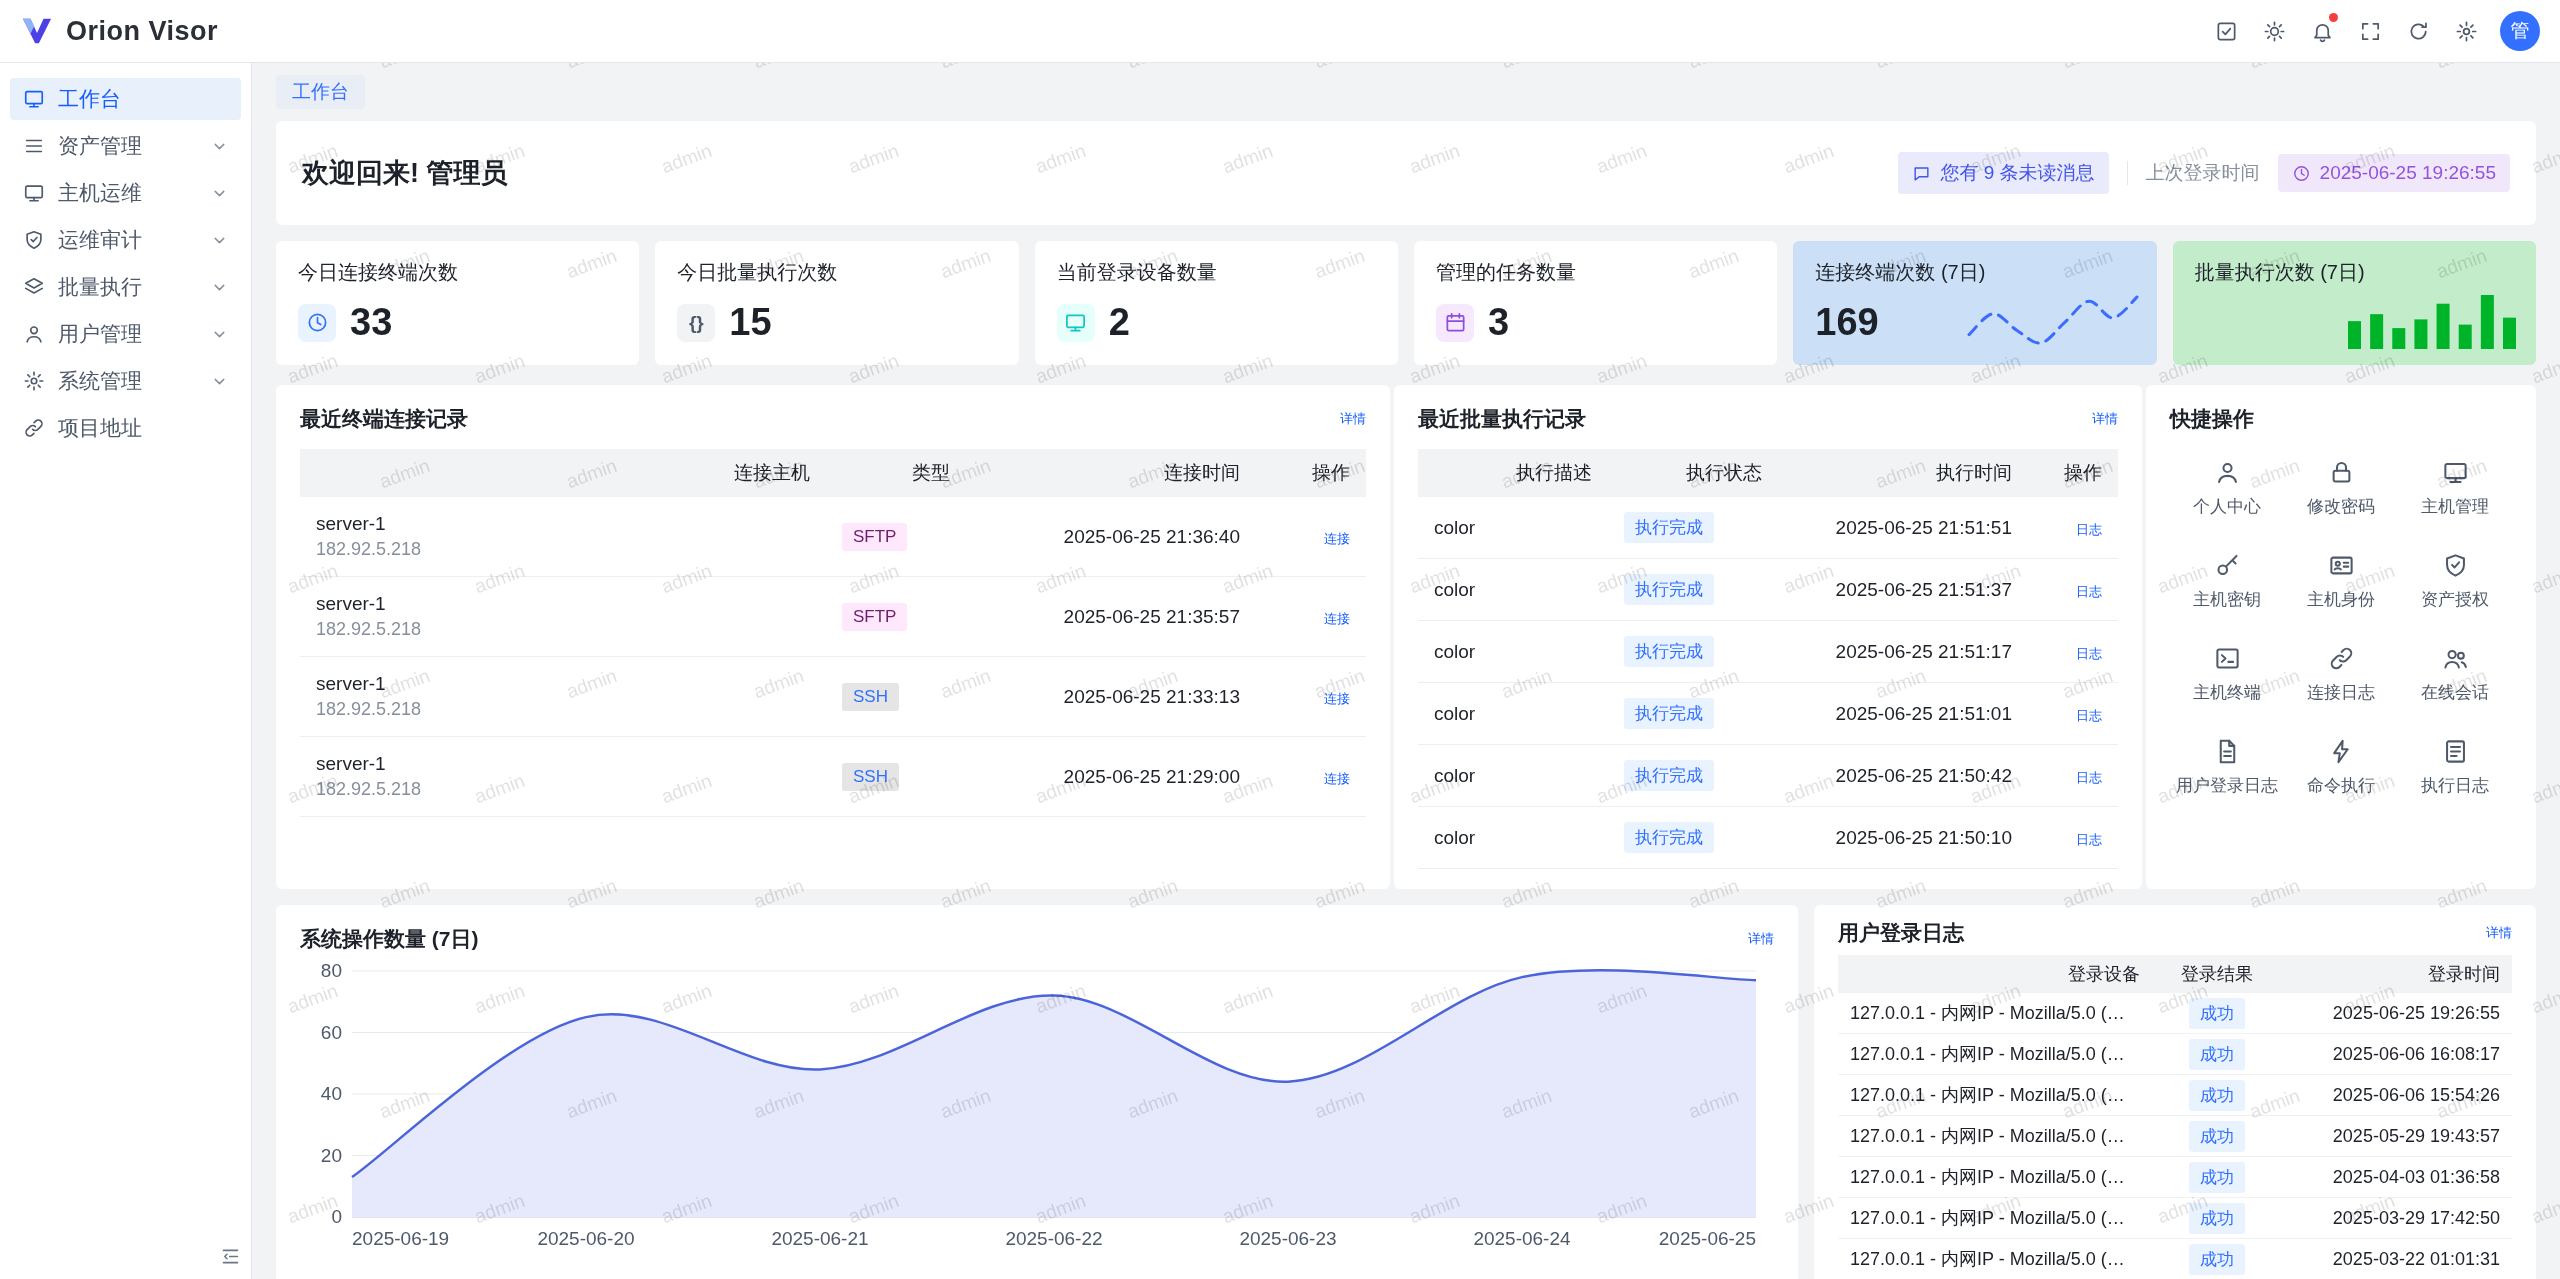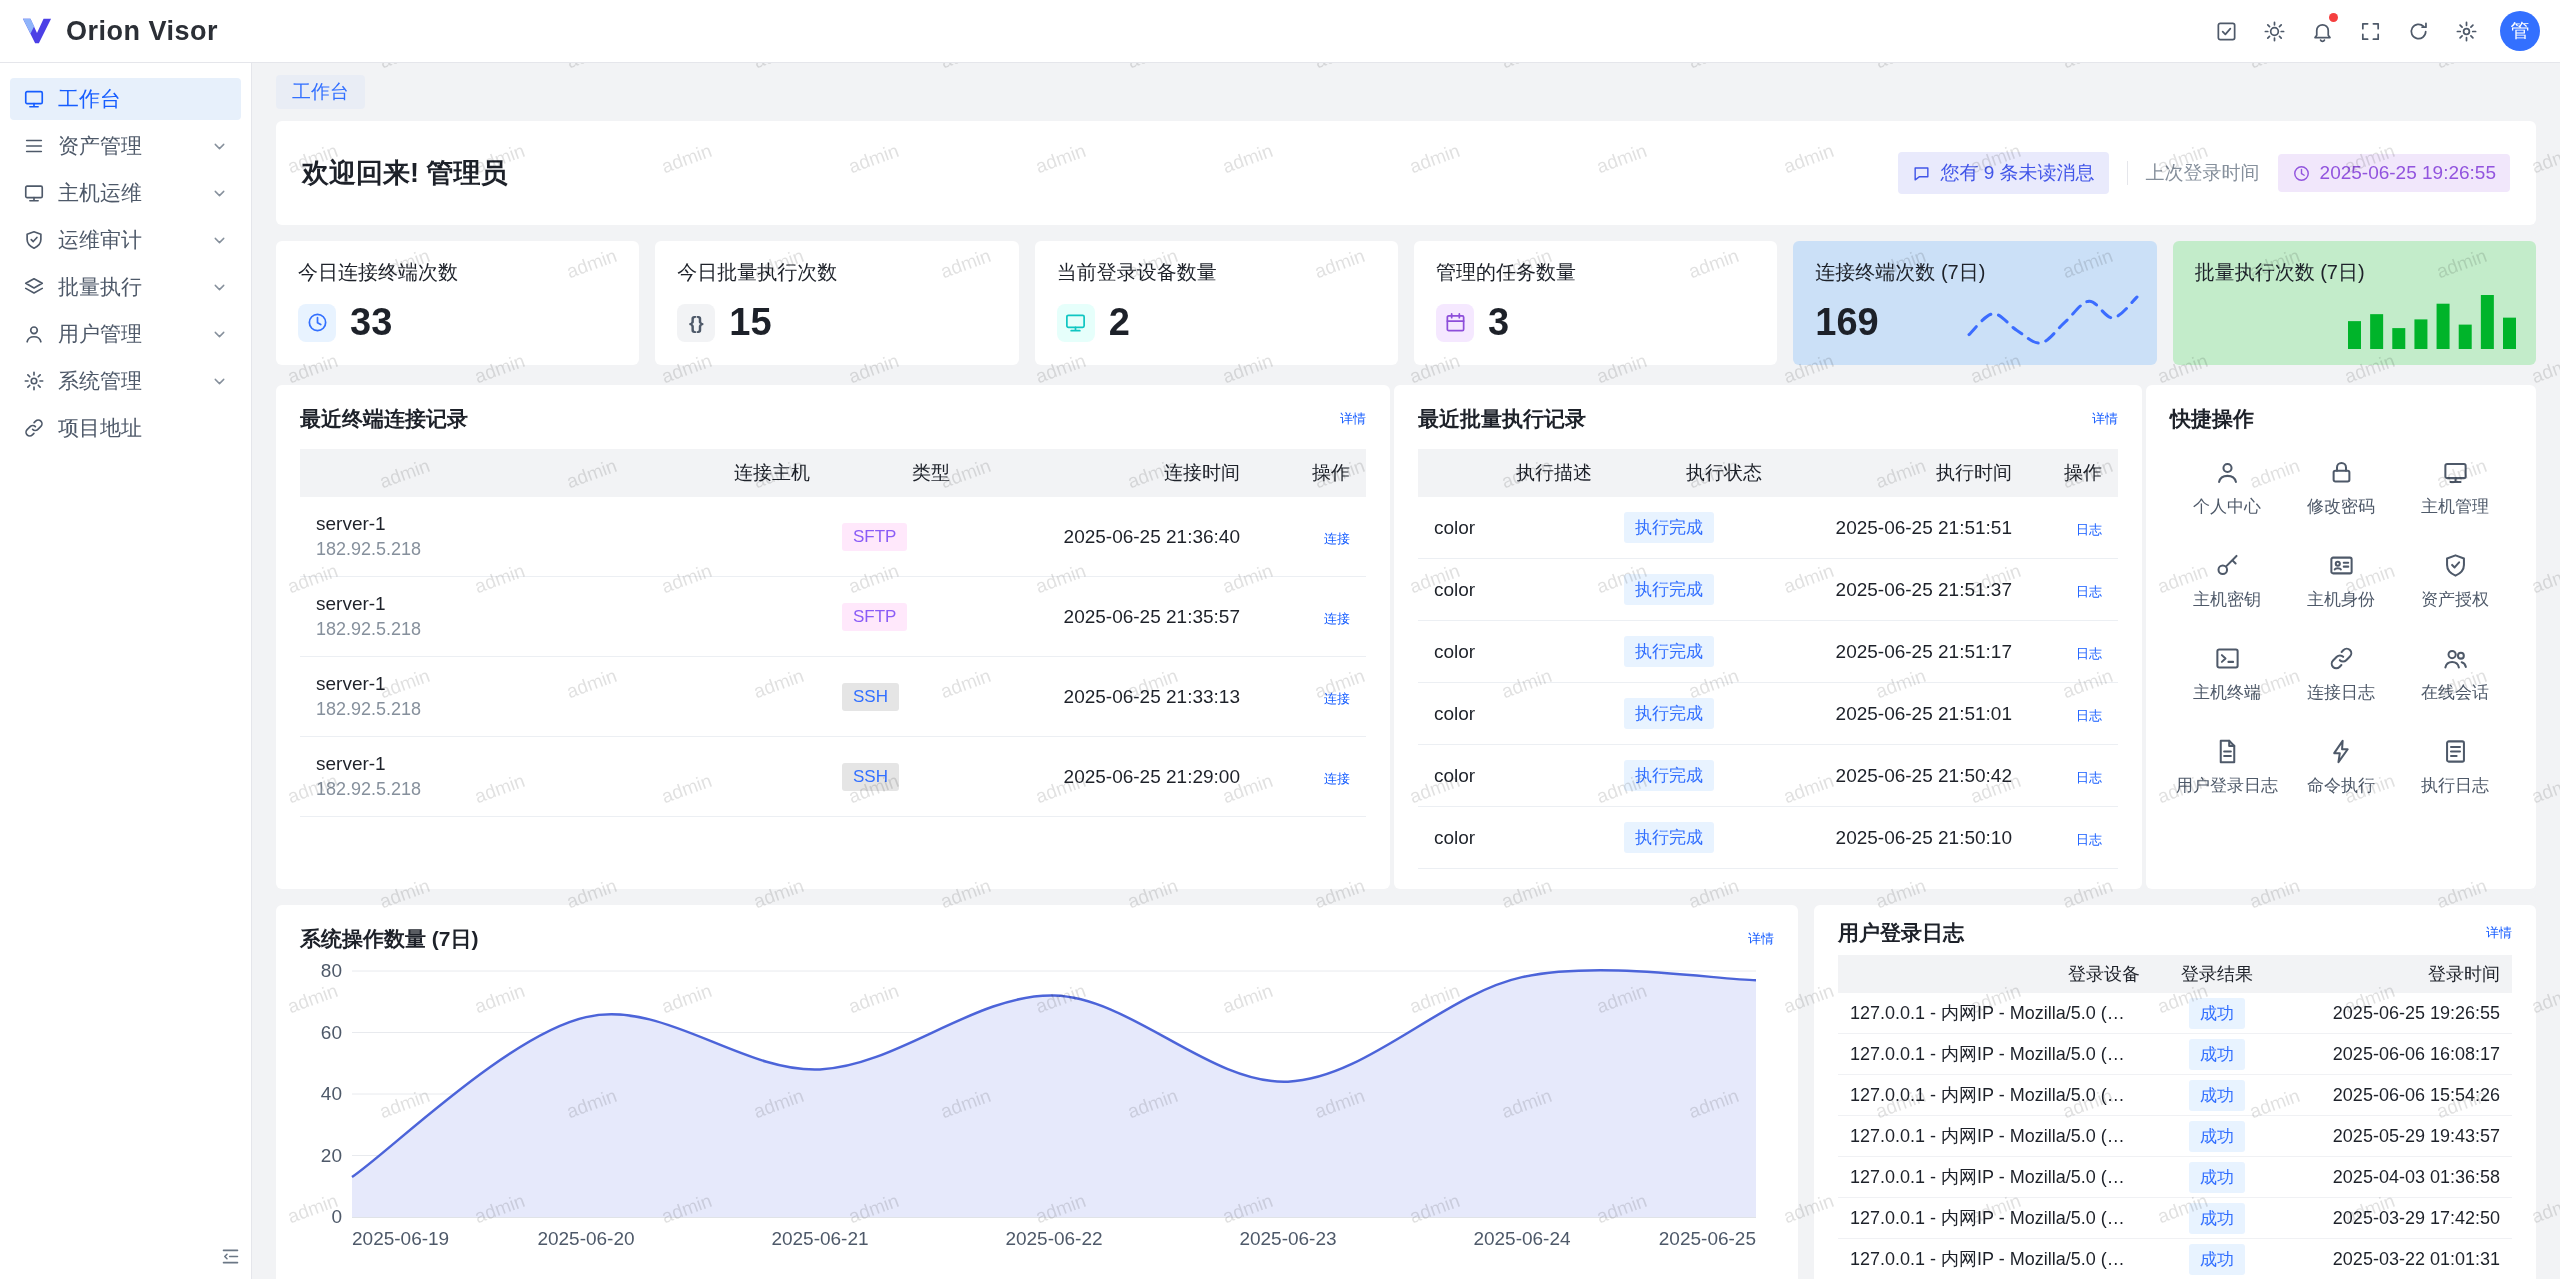--- a/index.html
+++ b/index.html
@@ -71,21 +71,21 @@
 table{width:100%;border-collapse:collapse;margin-top:16px;table-layout:fixed}
 th{background:#f2f3f5;font-weight:500;text-align:right;font-size:19px;padding:11px 16px;color:#1d2129}
 td{font-size:19px;padding:13px 16px;border-bottom:1px solid #eceff3;vertical-align:middle;color:#1d2129}
 .t-right{text-align:right}
 .t-center{text-align:center}
 .tbl-a td{padding:16px}
 .tbl-b td{padding:15px 16px}
 .host-name{color:#1d2129}
 .host-ip{color:#86909c;font-size:18px;margin-top:4px}
 .tag{display:inline-block;padding:4px 11px;border-radius:3px;font-size:17px;background:#e8f3ff;color:#3370ff;white-space:nowrap}
-.tag-sftp{background:#ffe8fb;color:#8b5cf6}
+.tag-sftp{background:#ffe8fb;color:#701a75}
 .tag-ssh{background:#e5e5e5;color:#3370ff}
 
 
 .card-e{padding:14px 24px}
 .tbl-e{margin-top:8px}
 .tbl-e th{font-size:18px;padding:7px 12px}
 .tbl-e td{font-size:18px;padding:4.5px 12px;border-bottom:1px solid #f0f1f4}
 .device{white-space:nowrap;overflow:hidden;text-overflow:ellipsis;color:#1d2129}
 
 

